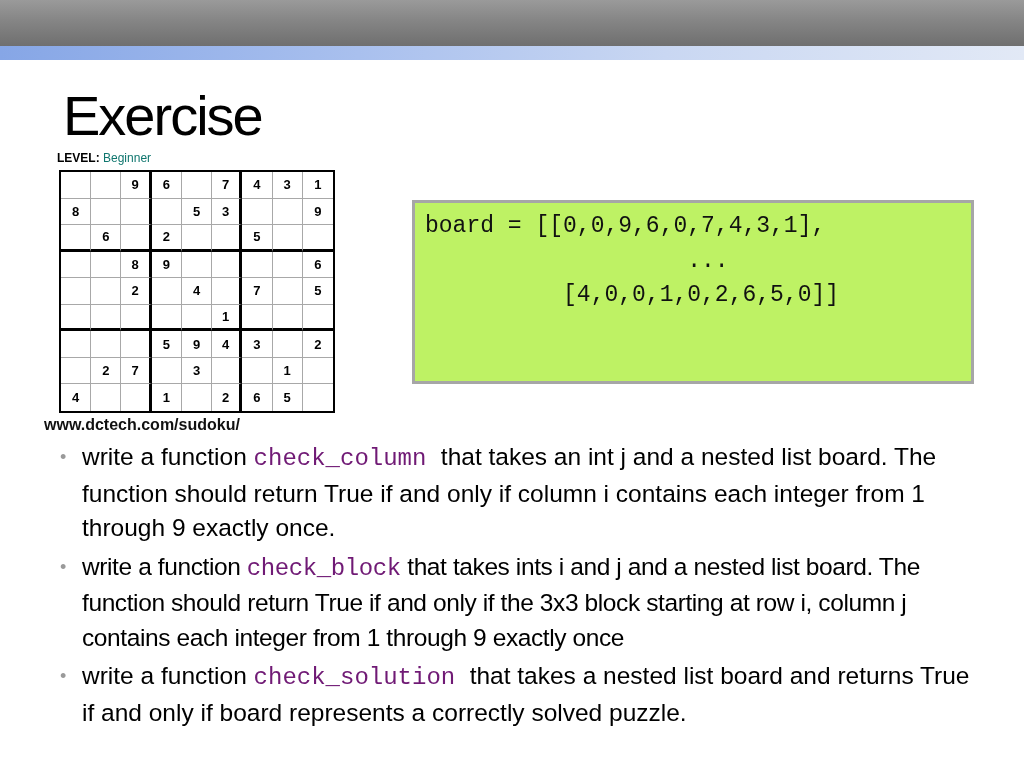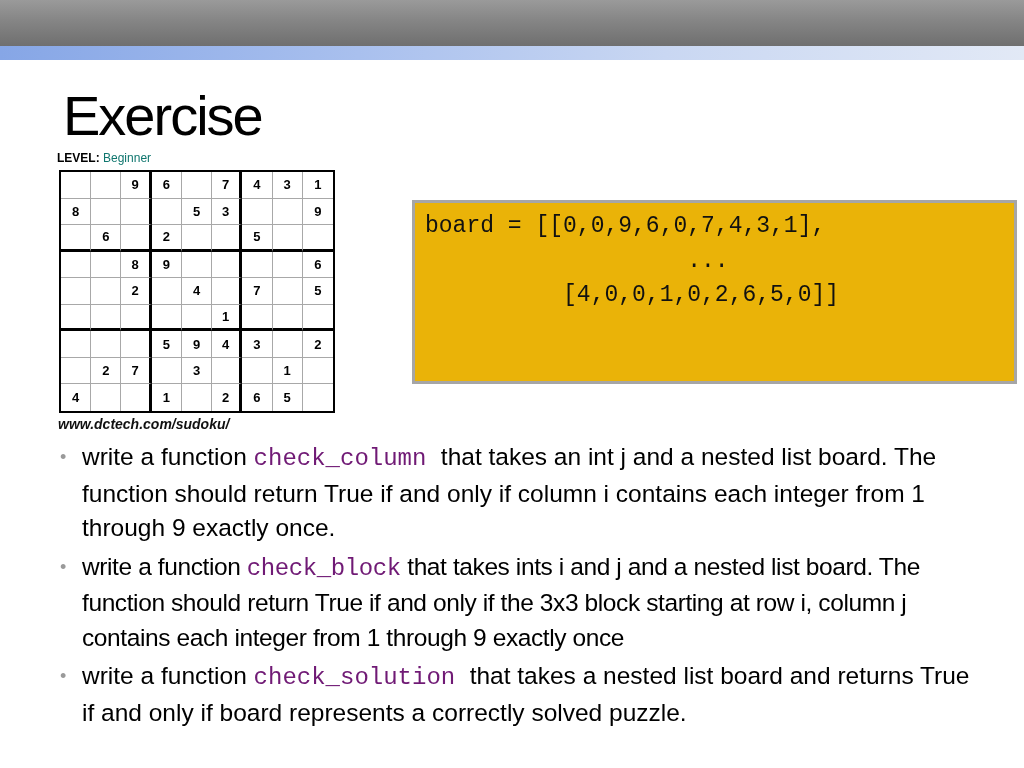--- a/index.html
+++ b/index.html
@@ -37,25 +37,25 @@
     .cell {
       border-right: 1px solid #a8a8a8; border-bottom: 1px solid #a8a8a8;
       font-weight: bold; font-size: 13px;
       display: flex; align-items: center; justify-content: center;
     }
     .cell.c9 { border-right: none; }
     .cell.r9 { border-bottom: none; }
     .cell.bx { border-right: 3px solid #000; }
     .cell.by { border-bottom: 3px solid #000; }
     .source {
-      position: absolute; left: 58px; top: 416px; font-size: 14px; font-weight: bold; color: #111; font-style: italic;
+      position: absolute; left: 44px; top: 416px; font-size: 16px; font-weight: bold; color: #111;
     }
     .code-box {
-      position: absolute; left: 412px; top: 200px; width: 605px; height: 184px;
-      border: 3px solid #a6a6a6; box-sizing: border-box; background: #eab308; text-decoration: underline;
+      position: absolute; left: 412px; top: 200px; width: 562px; height: 184px;
+      border: 3px solid #a6a6a6; box-sizing: border-box; background: #bef264; text-decoration: underline;
     }
     .code-box pre {
       margin: 0; position: absolute; left: 10px; top: 6px;
       font-family: "Liberation Mono", monospace; font-size: 23px; line-height: 34.5px;
       color: #111;
     }
     .bullets {
       position: absolute; left: 60px; top: 440px; width: 920px;
       margin: 0; padding: 0; list-style: none;
     }

